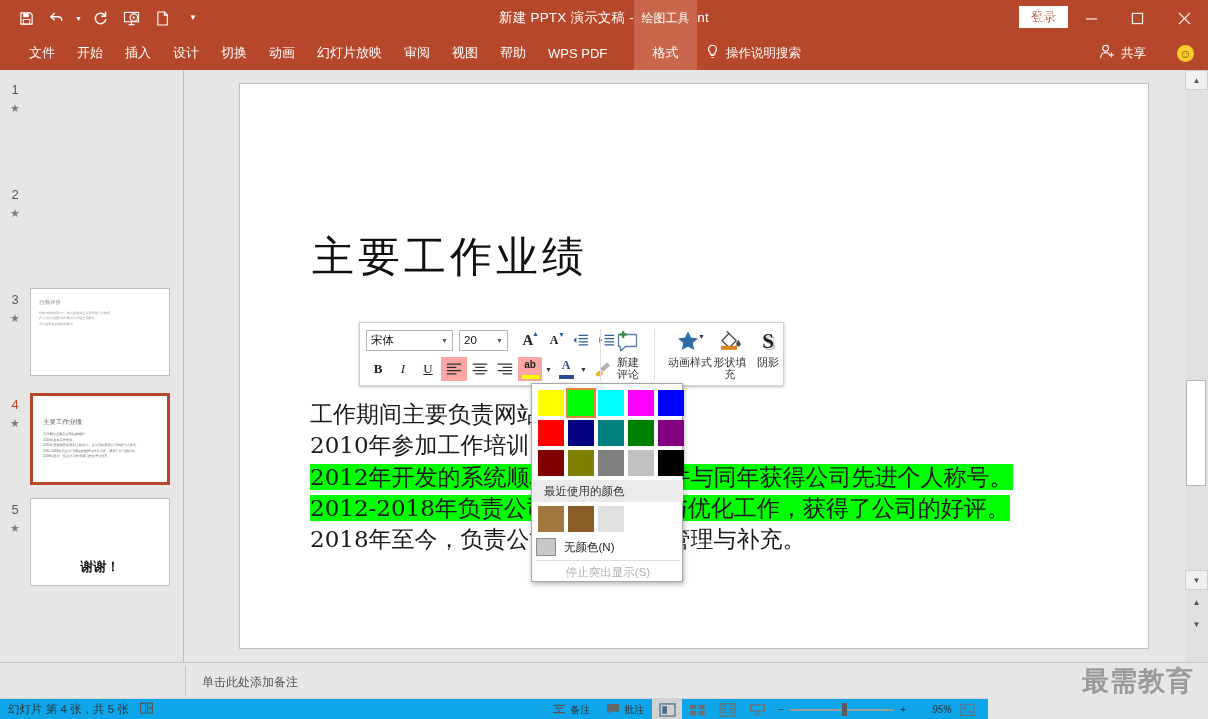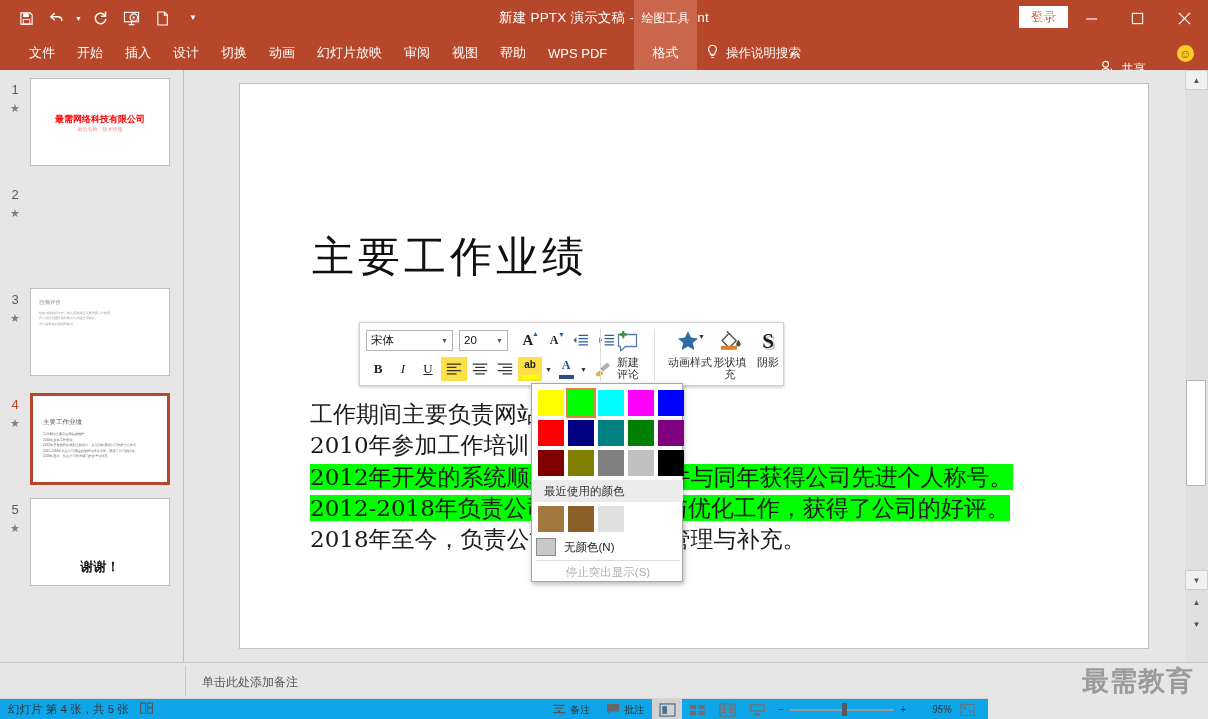--- a/index.html
+++ b/index.html
@@ -57,21 +57,21 @@
   .menu-ctx {
     position: absolute; left: 634px; top: 0; width: 63px; height: 34px;
     background: #c9664c; color: #fff; display: flex; align-items: center; justify-content: center;
     font-size: 13px;
   }
   .tellme {
     position: absolute; left: 706px; top: 0; height: 34px; display: flex; align-items: center; gap: 7px;
     color: #fff; font-size: 12.5px;
   }
   .share {
-    position: absolute; right: 62px; top: 16px; height: 34px; display: flex; align-items: center; gap: 5px;
+    position: absolute; right: 62px; top: 0; height: 34px; display: flex; align-items: center; gap: 5px;
     color: #fff; font-size: 12.5px;
   }
   .smiley {
     position: absolute; right: 14px; top: 9px; width: 17px; height: 17px; border-radius: 50%;
     background: #ffcc29; display: flex; align-items: center; justify-content: center;
     font-size: 12px; color: #7a5200; line-height: 1;
   }
 
   
   .leftpane {
@@ -159,21 +159,21 @@
   .mb-combo .cb-arrow {
     position: absolute; right: 4px; top: 50%; transform: translateY(-50%);
     font-size: 7px; color: #555;
   }
   .mb-font { width: 87px; }
   .mb-size { width: 49px; margin-left: 4px; }
   .mb-btn {
     width: 24px; height: 24px; display: flex; align-items: center; justify-content: center;
     font-size: 13px; color: #222; position: relative;
   }
-  .mb-btn.active { background: #fde047; }
+  .mb-btn.active { background: #fca5a5; }
   .mb-btn.b { font-weight: bold; font-family: "Liberation Serif", serif; }
   .mb-btn.i { font-style: italic; font-family: "Liberation Serif", serif; }
   .mb-btn.u { text-decoration: underline; font-family: "Liberation Serif", serif; }
   .mb-arrow-sm { width: 11px; height: 24px; display: flex; align-items: center; justify-content: center; font-size: 7px; color: #333; }
   .mb-bigA { font-family: "Liberation Serif", serif; font-weight: bold; }
 
   .mb-sep { position: absolute; top: 6px; width: 1px; height: 52px; background: #dcdcdc; }
   .mb-cmd {
     position: absolute; display: flex; flex-direction: column; align-items: center;
     font-size: 11px; color: #333; line-height: 1.12; text-align: center;
@@ -369,24 +369,20 @@
     <div class="smiley">☺</div>
   </div>
 
   <div class="leftpane">
 
     <div class="thumb-row" style="top:8px;">
       <div class="thumb-num">
         <span>1</span>
         <span class="thumb-star">★</span>
       </div>
-      <div class="thumb-box" style="height:88px;">
-        <div class="tb-title-red">最需网络科技有限公司</div>
-        <div class="tb-sub-red">岗位名称：技术经理</div>
-      </div>
     </div>
 
     <div class="thumb-row" style="top:113px;">
       <div class="thumb-num">
         <span>2</span>
         <span class="thumb-star">★</span>
       </div>
     </div>
 
     <div class="thumb-row" style="top:218px;">

